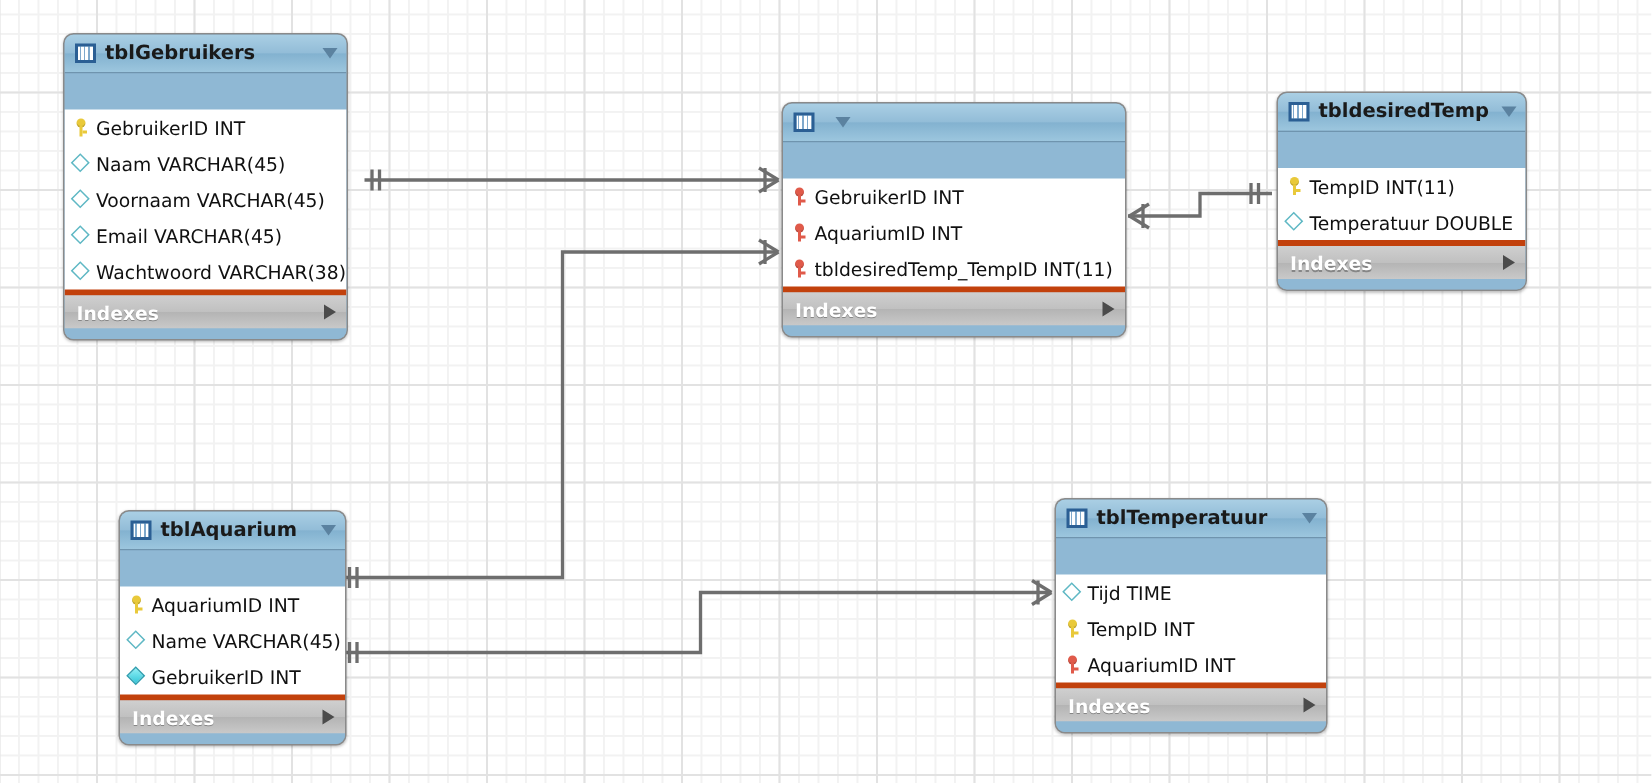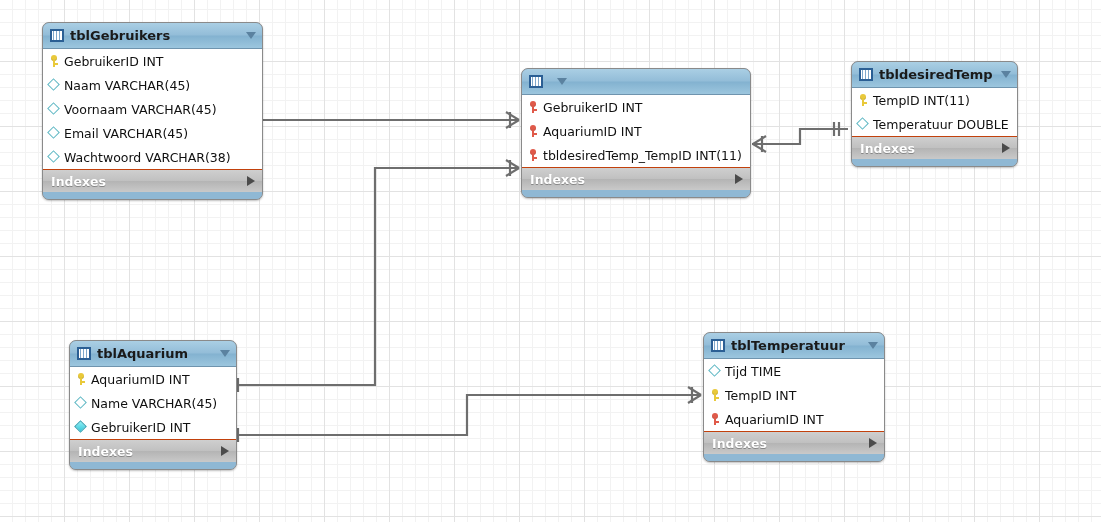--- a/index.html
+++ b/index.html
@@ -78,21 +78,22 @@
   .tbl-caret {
     flex: 0 0 auto;
     margin-left: 8px;
     width: 0; height: 0;
     border-left: 5px solid transparent;
     border-right: 5px solid transparent;
     border-top: 7px solid #5b82a0;
   }
   .tbl-body {
     background: #ffffff;
-    border-bottom: 1px solid #c2410c;
+    border-bottom: 4px solid #c2410c;
+    margin-top: 24px;
   }
   .col {
     height: 24px;
     display: flex;
     align-items: center;
     padding-left: 5px;
     white-space: nowrap;
   }
   .col-label {
     font-size: 12.5px;
@@ -207,21 +208,21 @@
         <path d="M 226 435 L 467 435 L 467 395 L 700 395"></path>
         <path d="M 233 428 L 233 442"></path>
         <path d="M 238 428 L 238 442"></path>
         <path d="M 692 387 L 692 403"></path>
         <path d="M 701 395 L 688 387"></path>
         <path d="M 701 395 L 688 403"></path>
       </g>
     </g>
   </svg>
 
-  <div class="tbl" style="left:42px; top:22px; width:221px;">
+  <div class="tbl" style="left:42px; top:22px; width:190px;">
     <div class="tbl-header">
       <span class="tbl-icon"></span>
       <span class="tbl-title">tblGebruikers</span>
       <span class="tbl-caret"></span>
     </div>
     <div class="tbl-body">
       <div class="col">
         <span class="gly key" style="--kc:#e9c93a">
             <i class="bit"></i>
           </span>
@@ -301,21 +302,21 @@
         <span class="col-label">Temperatuur DOUBLE</span>
       </div>
     </div>
     <div class="tbl-footer">
       <span class="tbl-footer-label">Indexes</span>
       <span class="tbl-footer-caret"></span>
     </div>
     <div class="tbl-bottom"></div>
   </div>
 
-  <div class="tbl" style="left:69px; top:340px; width:168px;">
+  <div class="tbl" style="left:79px; top:340px; width:152px;">
     <div class="tbl-header">
       <span class="tbl-icon"></span>
       <span class="tbl-title">tblAquarium</span>
       <span class="tbl-caret"></span>
     </div>
     <div class="tbl-body">
       <div class="col">
         <span class="gly key" style="--kc:#e9c93a">
             <i class="bit"></i>
           </span>

